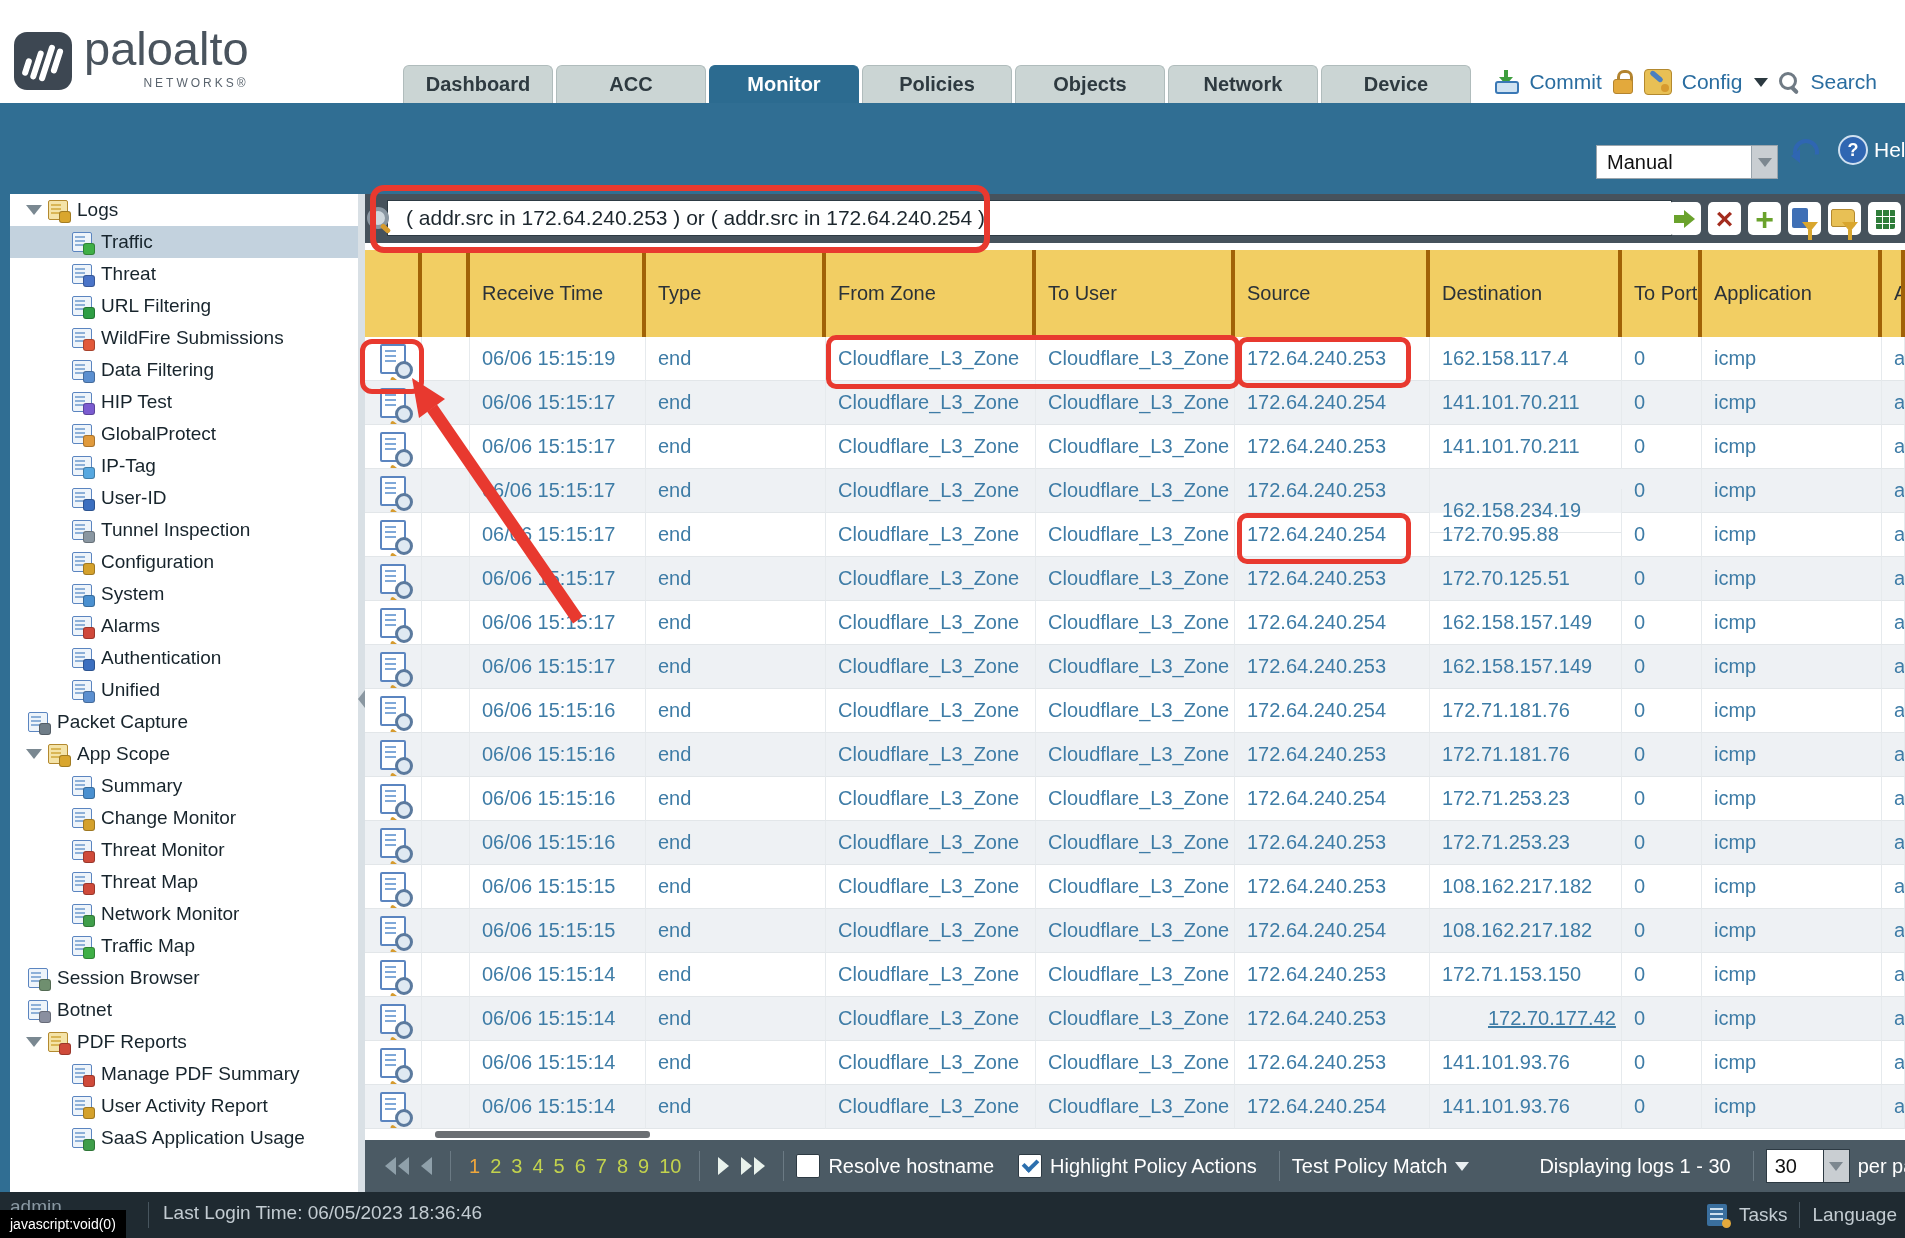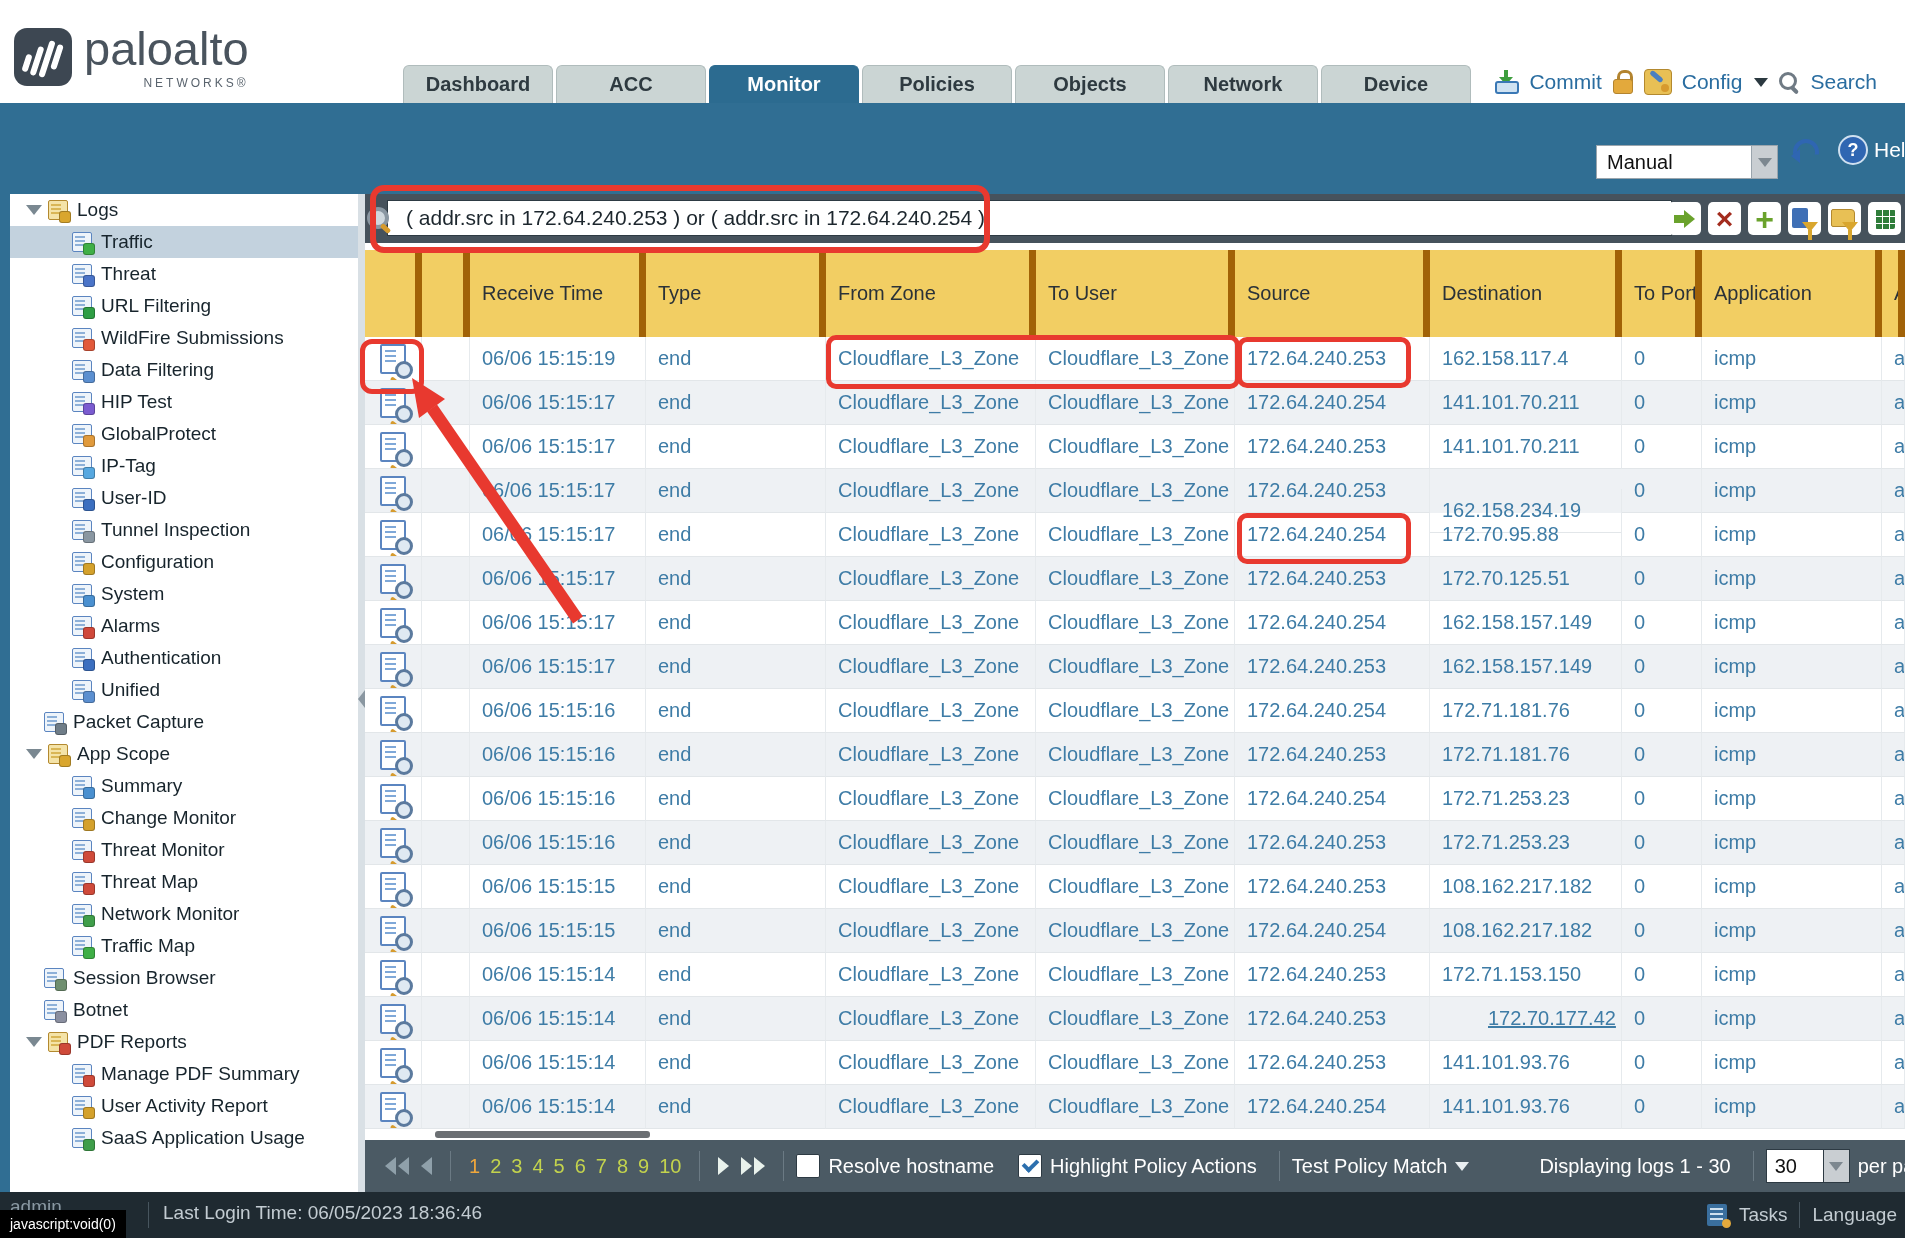--- a/index.html
+++ b/index.html
@@ -1,20 +1,20 @@
 <!DOCTYPE html>
 <html style="--anno: #e8392f;"><head>
 <meta charset="utf-8">
 <style>
   html,body{margin:0;padding:0;background:#fff;font-family:"Liberation Sans",sans-serif;}
   .screen{position:relative;width:1905px;height:1238px;overflow:hidden;background:#fff;}
 
   
   .topbar{position:absolute;left:0;top:0;width:1905px;height:103px;background:#fff;}
-  .logo{position:absolute;left:14px;top:20px;display:flex;align-items:flex-start;}
+  .logo{position:absolute;left:14px;top:20px;display:flex;align-items:flex-end;}
   .logo-mark{width:58px;height:58px;background:#3d4752;border-radius:13px;position:relative;overflow:hidden;margin-top:8px;}
   .logo-mark i{position:absolute;width:6px;background:#fff;border-radius:3px;transform:rotate(18deg);}
   .logo-mark i:nth-child(1){left:10px;top:26px;height:18px;}
   .logo-mark i:nth-child(2){left:20px;top:18px;height:30px;}
   .logo-mark i:nth-child(3){left:30px;top:12px;height:38px;}
   .logo-mark i:nth-child(4){left:40px;top:16px;height:26px;}
   .logo-texts{margin-left:12px;}
   .logo-main{font-size:47px;color:#4a545e;letter-spacing:0px;line-height:58px;}
   .logo-sub{display:block;text-align:right;font-size:12px;color:#5a646e;letter-spacing:3px;margin-top:-2px;}
 
@@ -51,21 +51,21 @@
   .help{position:absolute;left:1838px;top:32px;display:flex;align-items:center;gap:6px;color:#fff;font-size:21px;}
   .help-badge{width:26px;height:26px;border-radius:50%;background:#2f66b2;border:2px solid #cfe0f0;color:#fff;font-weight:bold;font-size:18px;display:flex;align-items:center;justify-content:center;}
 
   
   .workspace-bg{position:absolute;left:0;top:194px;width:1905px;height:998px;background:#306e93;}
   .sidebar{position:absolute;left:10px;top:194px;width:348px;height:998px;background:#fff;overflow:hidden;font-size:19px;color:#17242c;}
   .side-item{position:relative;height:32px;display:flex;align-items:center;cursor:pointer;white-space:nowrap;}
   .side-item.selected{background:#c3d2de;}
   .side-item .tri{width:0;height:0;border-left:8px solid transparent;border-right:8px solid transparent;border-top:10px solid #7a8891;margin-left:8px;margin-right:6px;}
   .side-item.lvl0{padding-left:8px;}
-  .side-item.lvl0.noTri{padding-left:34px;}
+  .side-item.lvl0.noTri{padding-left:18px;}
   .side-item.lvl1{padding-left:62px;}
   .s-icon{position:relative;width:18px;height:18px;background:#eef4fa;border:1px solid #5b85c0;border-radius:2px;margin-right:9px;flex:none;}
   .s-icon::before{content:"";position:absolute;left:2px;top:3px;width:10px;height:2px;background:#8db0d8;box-shadow:0 4px 0 #8db0d8,0 8px 0 #8db0d8;}
   .s-icon .badge{position:absolute;right:-4px;bottom:-4px;width:10px;height:10px;border-radius:3px;border:1px solid rgba(0,0,0,.25);}
   .s-icon.folder{background:#f4e3a8;border-color:#b3892f;}
   .s-icon.folder::before{background:#d9b656;box-shadow:0 4px 0 #d9b656,0 8px 0 #d9b656;}
 
   .splitter{position:absolute;left:358px;top:194px;width:7px;height:998px;background:#d9e0e5;}
   .splitter .grip{position:absolute;left:0px;top:496px;width:0;height:0;border-top:9px solid transparent;border-bottom:9px solid transparent;border-right:7px solid #8a97a1;}
 
@@ -83,21 +83,21 @@
   .fi.apply::after{content:"";width:0;height:0;border-top:9px solid transparent;border-bottom:9px solid transparent;border-left:11px solid #6aa22c;}
   .fi.clear{color:#a32c1e;font-size:30px;font-weight:bold;line-height:1;}
   .fi.add{color:#6aa22c;font-size:32px;font-weight:bold;line-height:1;}
   .fi.builder .doc{width:16px;height:20px;background:#3f6fb5;border-radius:2px;position:absolute;left:4px;top:6px;}
   .fi.builder .funnel,.fi.load .funnel{position:absolute;right:3px;bottom:3px;width:0;height:0;border-left:8px solid transparent;border-right:8px solid transparent;border-top:10px solid #d9a62e;}
   .fi.builder .funnel::after,.fi.load .funnel::after{content:"";position:absolute;left:-2px;top:-2px;width:4px;height:10px;background:#d9a62e;}
   .fi.load .fold{position:absolute;left:3px;top:7px;width:22px;height:16px;background:#e8c055;border:1px solid #b3892f;border-radius:2px 4px 2px 2px;}
   .fi.export .grid{width:20px;height:20px;background:#2f7d3a;border-radius:2px;background-image:linear-gradient(#fff 1px,transparent 1px),linear-gradient(90deg,#fff 1px,transparent 1px);background-size:7px 7px;}
 
   .loghead{position:absolute;left:0;top:56px;width:1540px;height:87px;background:#f2ce63;display:flex;}
-  .hcell{height:87px;display:flex;align-items:center;box-sizing:border-box;padding-left:12px;border-right:7px solid #a16207;
+  .hcell{height:87px;display:flex;align-items:center;box-sizing:border-box;padding-left:12px;border-right:4px solid #a16207;
          font-size:20px;color:#2b3238;overflow:hidden;white-space:nowrap;flex:none;cursor:pointer;}
   .whitegap{position:absolute;left:0;top:49px;width:1540px;height:7px;background:#fff;}
 
   .logbody{position:absolute;left:0;top:143px;width:1540px;height:792px;}
   .lrow{display:flex;height:44px;background:#fff;}
   .lrow.alt{background:#eef1f4;}
   .lcell{height:44px;display:flex;align-items:center;box-sizing:border-box;padding-left:12px;border-right:1px solid #e6eaed;border-bottom:1px solid #e2e6e9;
          font-size:20px;color:#3e7ca6;overflow:hidden;white-space:nowrap;flex:none;}
   .lcell.icon-cell{justify-content:center;padding-left:0;}
   .lcell .u{text-decoration:underline;margin-left:46px;}

